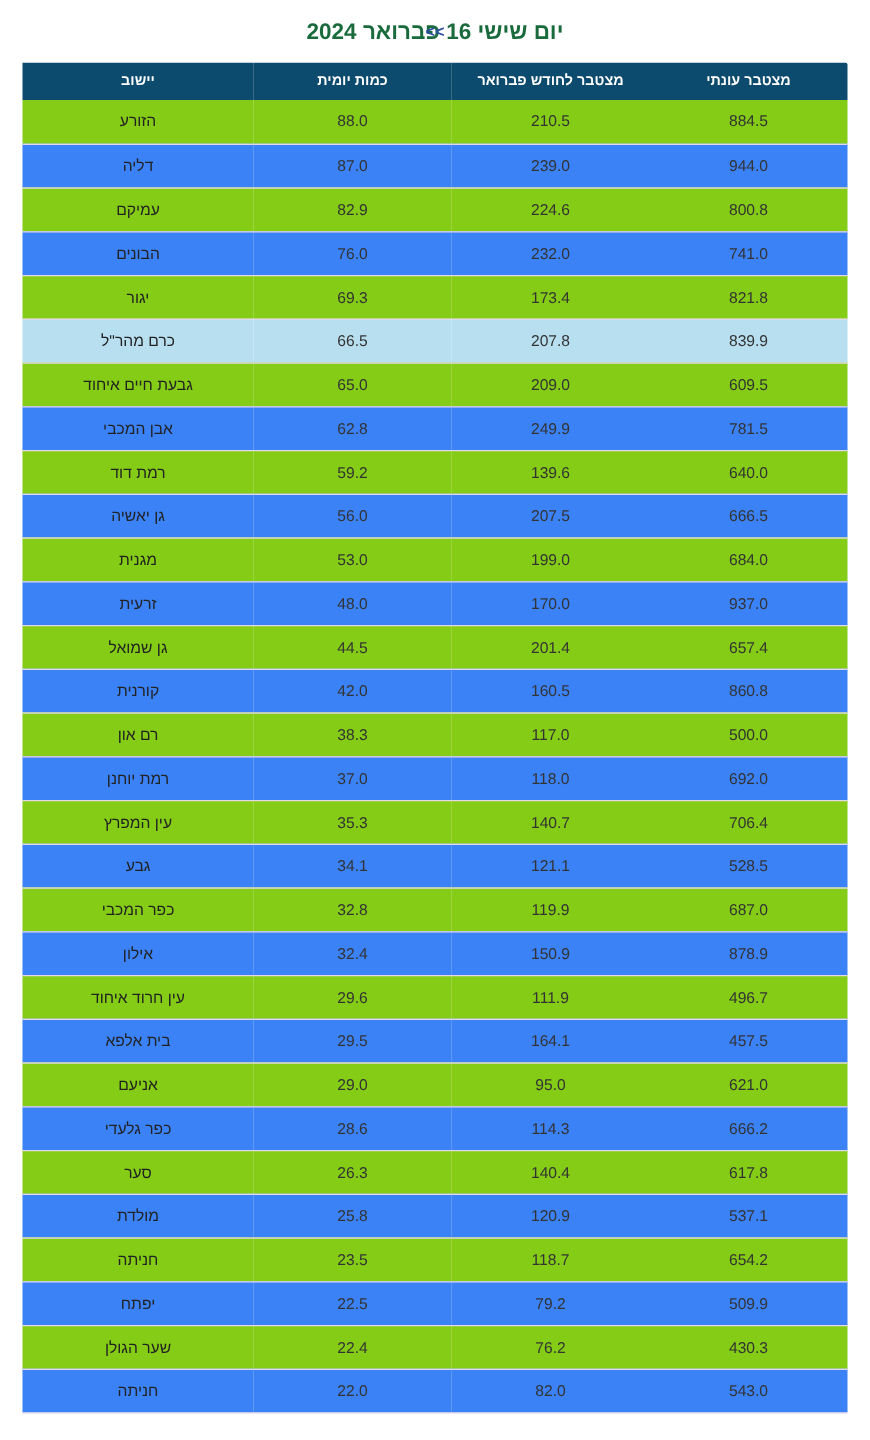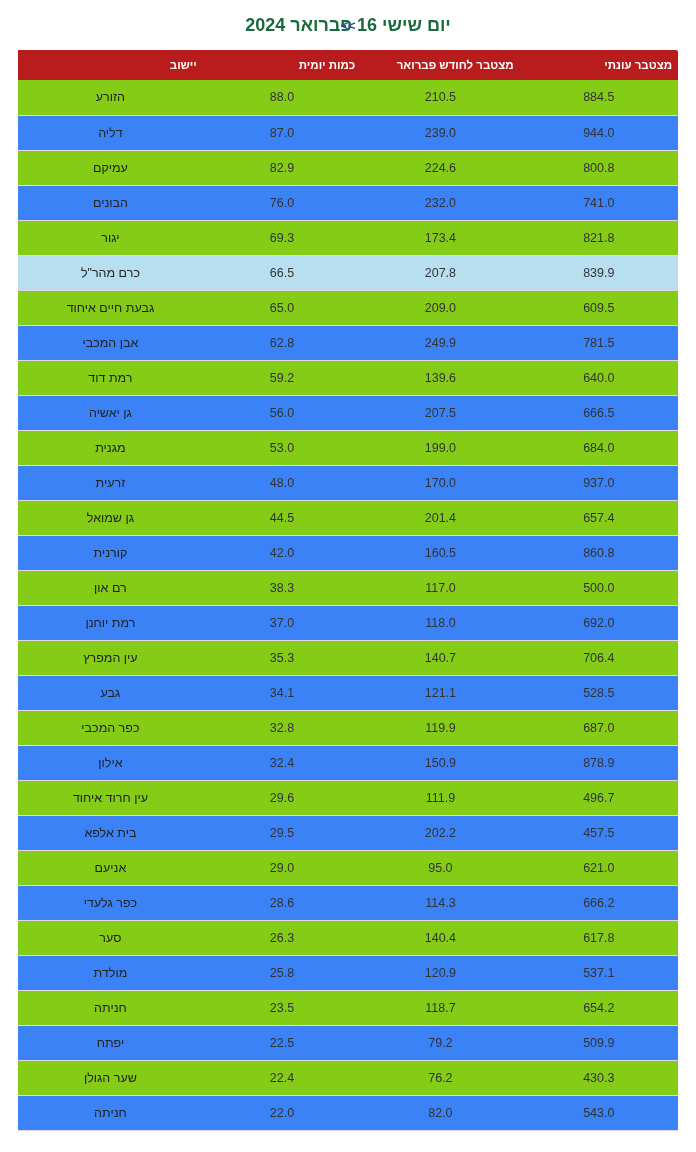--- a/index.html
+++ b/index.html
@@ -53,27 +53,27 @@
     padding: 0 18px 0 18px;
     background: #ffffff;
   }
   table.data {
     width: 100%;
     border-collapse: collapse;
     table-layout: fixed;
     direction: rtl;
   }
   table.data thead th {
-    background: #b91c1c;
+    background: #0c4a6e;
     color: #ffffff;
     font-size: 11.5px;
     font-weight: bold;
     height: 30px;
     padding: 0 6px;
-    text-align: right;
+    text-align: center;
     border: none;
     letter-spacing: 0;
   }
   table.data thead th:first-child {
     border-top-right-radius: 2px;
     margin-top: 40px;
   }
   table.data tbody td {
     height: 35px;
     font-size: 12.5px;
@@ -240,21 +240,21 @@
             <td class="col-name name">אילון</td>
           </tr>
           <tr class="odd">
             <td class="col-season">496.7</td>
             <td class="col-month">111.9</td>
             <td class="col-daily">29.6</td>
             <td class="col-name name">עין חרוד איחוד</td>
           </tr>
           <tr class="even">
             <td class="col-season">457.5</td>
-            <td class="col-month">202.2</td>
+            <td class="col-month">164.1</td>
             <td class="col-daily">29.5</td>
             <td class="col-name name">בית אלפא</td>
           </tr>
           <tr class="odd">
             <td class="col-season">621.0</td>
             <td class="col-month">95.0</td>
             <td class="col-daily">29.0</td>
             <td class="col-name name">אניעם</td>
           </tr>
           <tr class="even">

